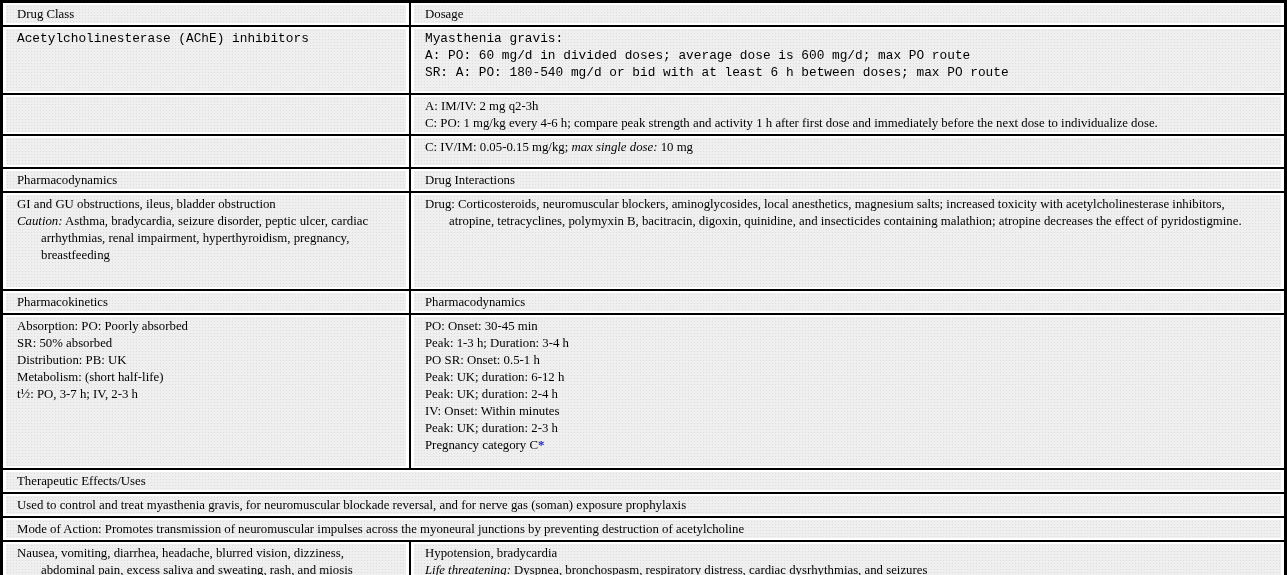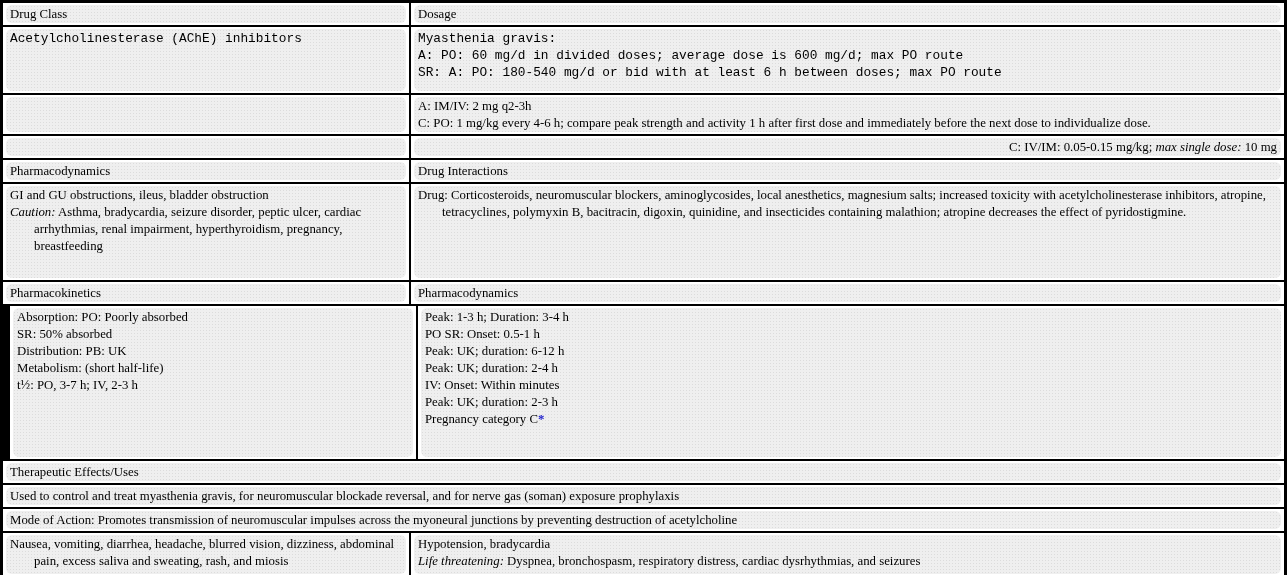--- a/index.html
+++ b/index.html
@@ -22,46 +22,45 @@
     color: #000000;
   }
   .row {
     display: flex;
     gap: 2px;
     flex: 0 0 auto;
   }
   .h22  { height: 22px; }
   .h58  { height: 66px; font-family: Liberation Mono, monospace; }
   .h39  { height: 39px; }
-  .h23  { height: 22px; text-align: right; }
+  .h23  { height: 31px; }
   .h75  { height: 96px; }
-  .h153 { height: 153px; margin-left: 7px; }
+  .h153 { height: 153px; }
   .h43  { height: 43px; }
   .cell {
     background: #ffffff;
     box-sizing: border-box;
     position: relative;
     padding: 2px 3px;
     flex: 1 1 auto;
     overflow: hidden;
   }
   .cell-left {
     flex: 0 0 406px;
     width: 406px;
   }
   .shade {
     width: 100%;
     height: 100%;
     box-sizing: border-box;
     background-color: #efefef;
     background-image: radial-gradient(circle, #dcdcdc 0.7px, rgba(0,0,0,0) 0.9px);
     background-size: 3px 3px;
-    padding: 1px 4px;
+    padding: 1px 11px;
     overflow: hidden;
-    border-radius: 6px;
   }
   p { margin: 0; }
   .hang {
     padding-left: 24px;
     text-indent: -24px;
   }
   .it { font-style: italic; }
   .nowrap { white-space: nowrap; }
   .asterisk {
     color: #2222cc; 
@@ -169,20 +168,21 @@
       <div class="shade">
         <p>Absorption: PO: Poorly absorbed</p>
         <p>SR: 50% absorbed</p>
         <p>Distribution: PB: UK</p>
         <p>Metabolism: (short half-life)</p>
         <p>t½: PO, 3-7 h; IV, 2-3 h</p>
       </div>
     </div>
     <div class="cell">
       <div class="shade">
+        <p>PO: Onset: 30-45 min</p>
         <p>Peak: 1-3 h; Duration: 3-4 h</p>
         <p>PO SR: Onset: 0.5-1 h</p>
         <p>Peak: UK; duration: 6-12 h</p>
         <p>Peak: UK; duration: 2-4 h</p>
         <p>IV: Onset: Within minutes</p>
         <p>Peak: UK; duration: 2-3 h</p>
         <p><span>Pregnancy category C</span><span class="asterisk">*</span></p>
       </div>
     </div>
   </div>

